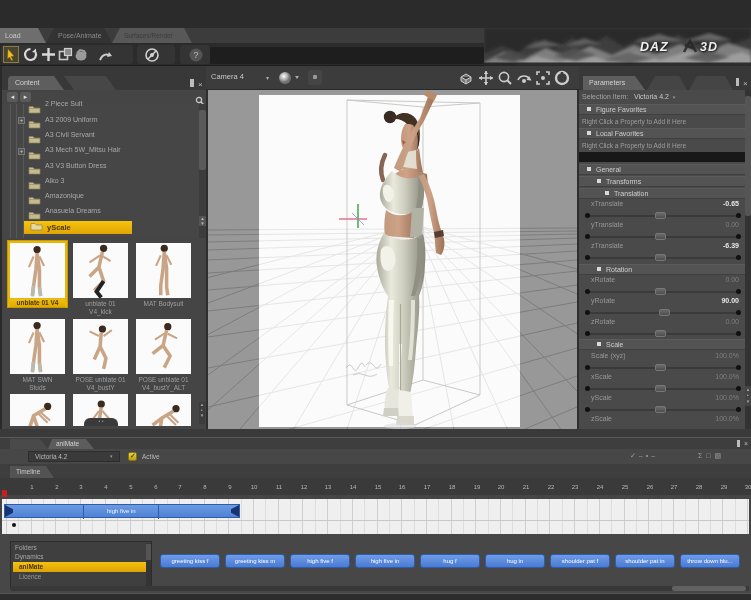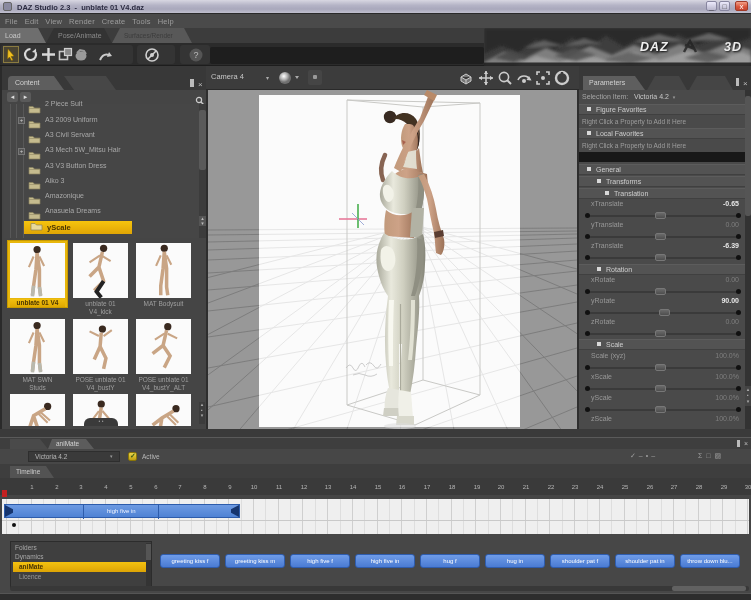--- a/index.html
+++ b/index.html
@@ -5,32 +5,21 @@
   * { margin:0; padding:0; box-sizing:border-box; }
   html,body { width:751px; height:600px; overflow:hidden; background:#2b2b2b;
     font-family:"Liberation Sans", sans-serif; }
   .abs { position:absolute; }
   #app { position:relative; width:751px; height:600px; filter:blur(0.4px); }
 </style>
 </head>
 <body>
 <div id="app">
 
-  <div class="abs" id="titlebar" style="left:0;top:0;width:751px;height:13px;
-    background:linear-gradient(#d8d7e2 0%,#b5b4c6 40%,#a9a8bc 70%,#c0bfce 100%);">
-    <div class="abs" style="left:3px;top:2px;width:9px;height:9px;background:#8a8aa0;border:1px solid #666;border-radius:2px;"></div>
-    <div class="abs" style="left:17px;top:2.5px;font-size:7.5px;font-weight:bold;color:#2a2a40;">DAZ Studio 2.3&nbsp;&nbsp;-&nbsp;&nbsp;unblate 01 V4.daz</div>
-    <div class="abs" style="left:706px;top:1px;width:11px;height:10px;background:linear-gradient(#eceafc,#b8b6cc);border:1px solid #8886a0;border-radius:2px;color:#444;font-size:8px;text-align:center;line-height:9px;">_</div>
-    <div class="abs" style="left:719px;top:1px;width:11px;height:10px;background:linear-gradient(#eceafc,#b8b6cc);border:1px solid #8886a0;border-radius:2px;color:#444;font-size:7px;text-align:center;line-height:9px;">□</div>
-    <div class="abs" style="left:735px;top:1px;width:13px;height:10px;background:linear-gradient(#f2a088,#d9543a 60%,#c24530);border:1px solid #a03a28;border-radius:2px;color:#fff;font-size:8px;text-align:center;line-height:9px;">x</div>
-  </div>
-
-  <div class="abs" id="menubar" style="left:0;top:13px;width:751px;height:15px;background:#4a4a4a;border-top:1px solid #2a2a2a;">
-    <div class="abs" style="left:5px;top:3px;font-size:7.5px;color:#9c9c9c;letter-spacing:0.2px;">File&nbsp;&nbsp;&nbsp;Edit&nbsp;&nbsp;&nbsp;View&nbsp;&nbsp;&nbsp;Render&nbsp;&nbsp;&nbsp;Create&nbsp;&nbsp;&nbsp;Tools&nbsp;&nbsp;&nbsp;Help</div>
-  </div>
+
 
   <div class="abs" id="tabrow" style="left:0;top:28px;width:751px;height:15px;background:#3c3c3c;">
     <div class="abs" style="left:0;top:0;width:46px;height:15px;background:#6e6e6e;clip-path:polygon(0 0,38px 0,46px 15px,0 15px);color:#c9c9c9;font-size:7px;line-height:15px;padding-left:5px;">Load Content</div>
     <div class="abs" style="left:46px;top:0;width:66px;height:15px;background:#333333;clip-path:polygon(8px 0,58px 0,66px 15px,0 15px);color:#8a8a8a;font-size:7px;line-height:15px;padding-left:12px;">Pose/Animate</div>
     <div class="abs" style="left:112px;top:0;width:80px;height:15px;background:#585858;clip-path:polygon(8px 0,72px 0,80px 15px,0 15px);color:#3c3c3c;font-size:6.5px;line-height:15px;padding-left:12px;">Surfaces/Render</div>
   </div>
 
   <div class="abs" id="toolbar" style="left:0;top:43px;width:751px;height:23px;background:#2b2b2b;border-bottom:1px solid #1d1d1d;">
     <div class="abs" style="left:1px;top:2px;width:132px;height:19px;background:#343434;border-radius:3px;"></div>
     <div class="abs" style="left:137px;top:2px;width:38px;height:19px;background:#343434;border-radius:3px;"></div>
@@ -89,21 +78,21 @@
       <path d="M10 30 L26 22 L44 28 L30 34 Z" fill="#4a4a4a" filter="url(#blr)" opacity="0.9"></path>
       <path d="M70 28 L90 20 L112 27 L92 33 Z" fill="#525252" filter="url(#blr)" opacity="0.9"></path>
       <path d="M120 32 L145 24 L170 30 L146 36 Z" fill="#5a5a5a" filter="url(#blr)" opacity="0.8"></path>
       <path d="M200 30 L222 23 L246 29 L224 35 Z" fill="#555" filter="url(#blr)" opacity="0.8"></path>
       <rect x="0" y="34" width="267" height="4" fill="#2a2a2a" opacity="0.5"></rect>
     </svg>
     <div class="abs" style="left:156px;top:12px;font-size:12.5px;font-weight:bold;font-style:italic;color:#f0f0f0;text-shadow:1px 1px 2px #111;letter-spacing:1px;">DAZ</div>
     <div class="abs" style="left:197px;top:10px;width:18px;height:18px;"><svg width="18" height="18">
           <path d="M3 14 L9 3 L15 14 M4 7 L14 11" stroke="#222" stroke-width="2.5" fill="none" opacity="0.8"></path>
         </svg></div>
-    <div class="abs" style="left:216px;top:12px;font-size:12.5px;font-weight:bold;font-style:italic;color:#ebebeb;text-shadow:1px 1px 2px #111;letter-spacing:1px;margin-left:24px;">3D</div>
+    <div class="abs" style="left:216px;top:12px;font-size:12.5px;font-weight:bold;font-style:italic;color:#ebebeb;text-shadow:1px 1px 2px #111;letter-spacing:1px;">3D</div>
     <div class="abs" style="left:0;bottom:0;width:267px;height:3px;background:#1a1a1a;opacity:0.7;"></div>
   </div>
 
   <div class="abs" id="MAIN" style="left:0;top:66px;width:751px;height:371px;background:#424242;"></div>
 
   <div class="abs" id="leftpanel" style="left:0;top:66px;width:206px;height:371px;background:#454545;border-left:2px solid #2a2a2a;">
 
     <div class="abs" style="left:0;top:0;width:206px;height:24px;background:#383838;"></div>
     <div class="abs" style="left:6px;top:10px;width:56px;height:14px;background:#5e5e5e;border-radius:4px 4px 0 0;clip-path:polygon(0 0,46px 0,56px 14px,0 14px);color:#d2d2d2;font-size:7px;line-height:14px;padding-left:7px;">Content</div>
     <div class="abs" style="left:62px;top:10px;width:52px;height:14px;background:#474747;clip-path:polygon(0 0,42px 0,52px 14px,10px 14px);"></div>

